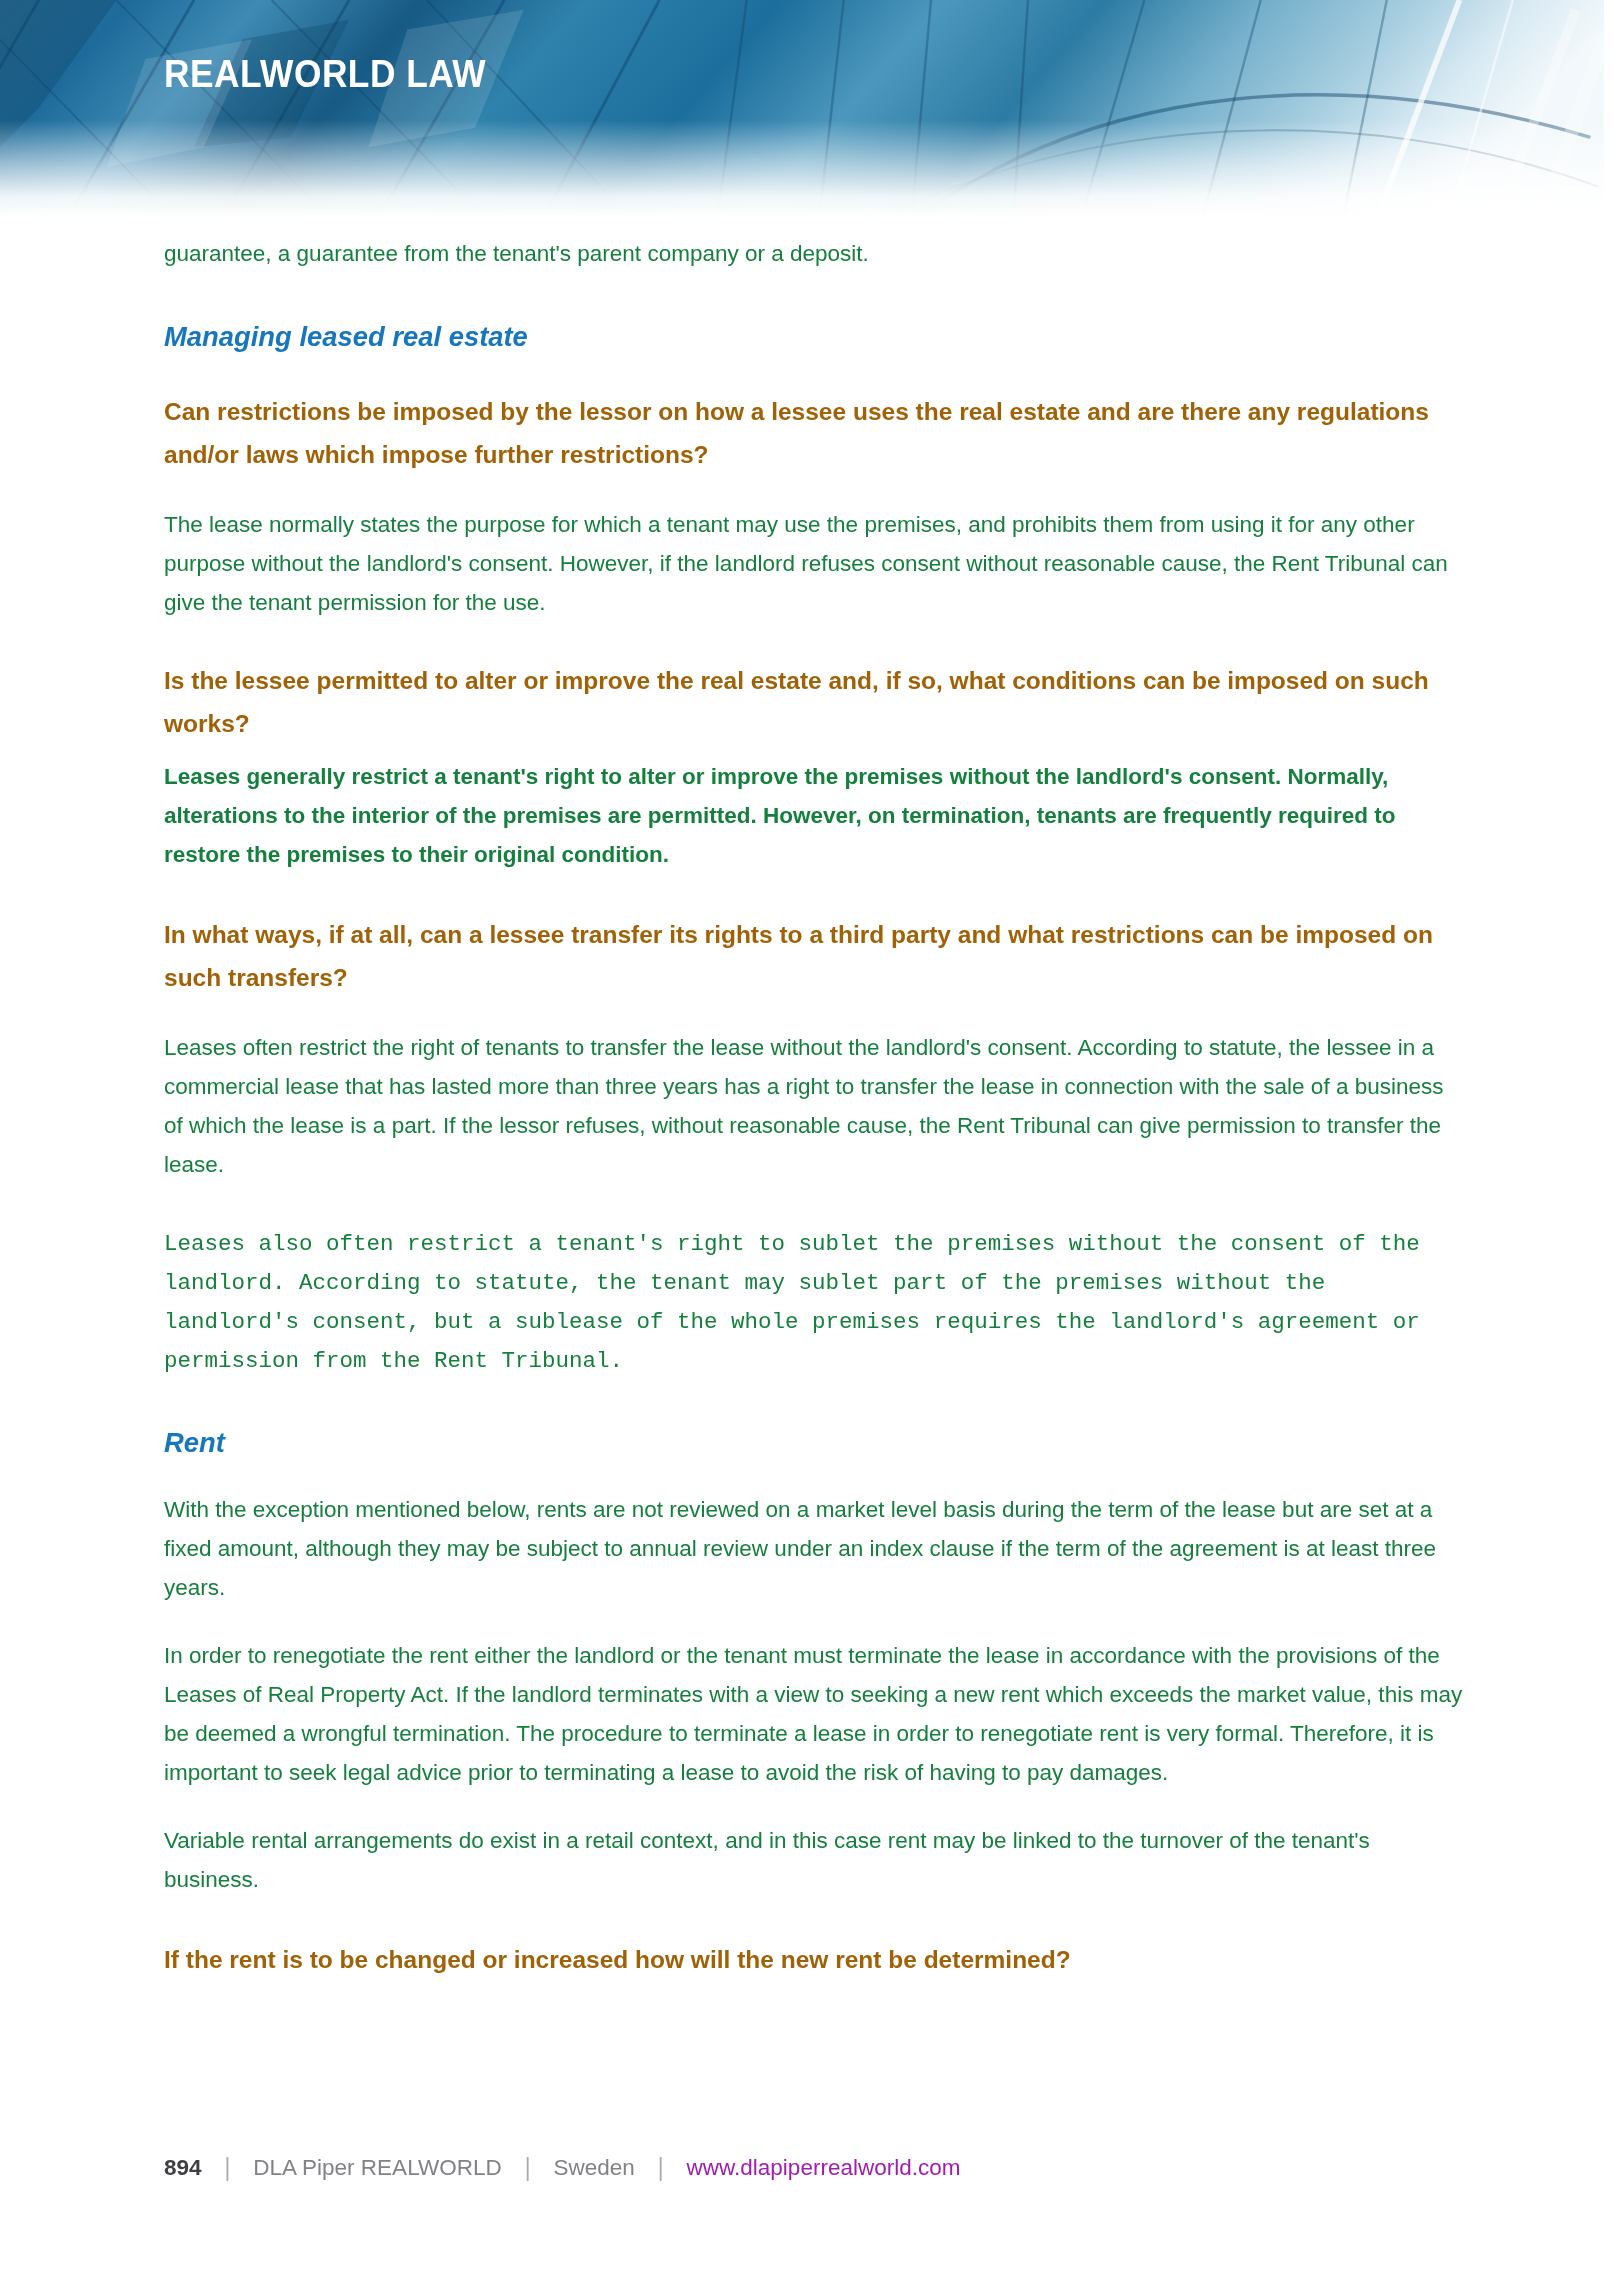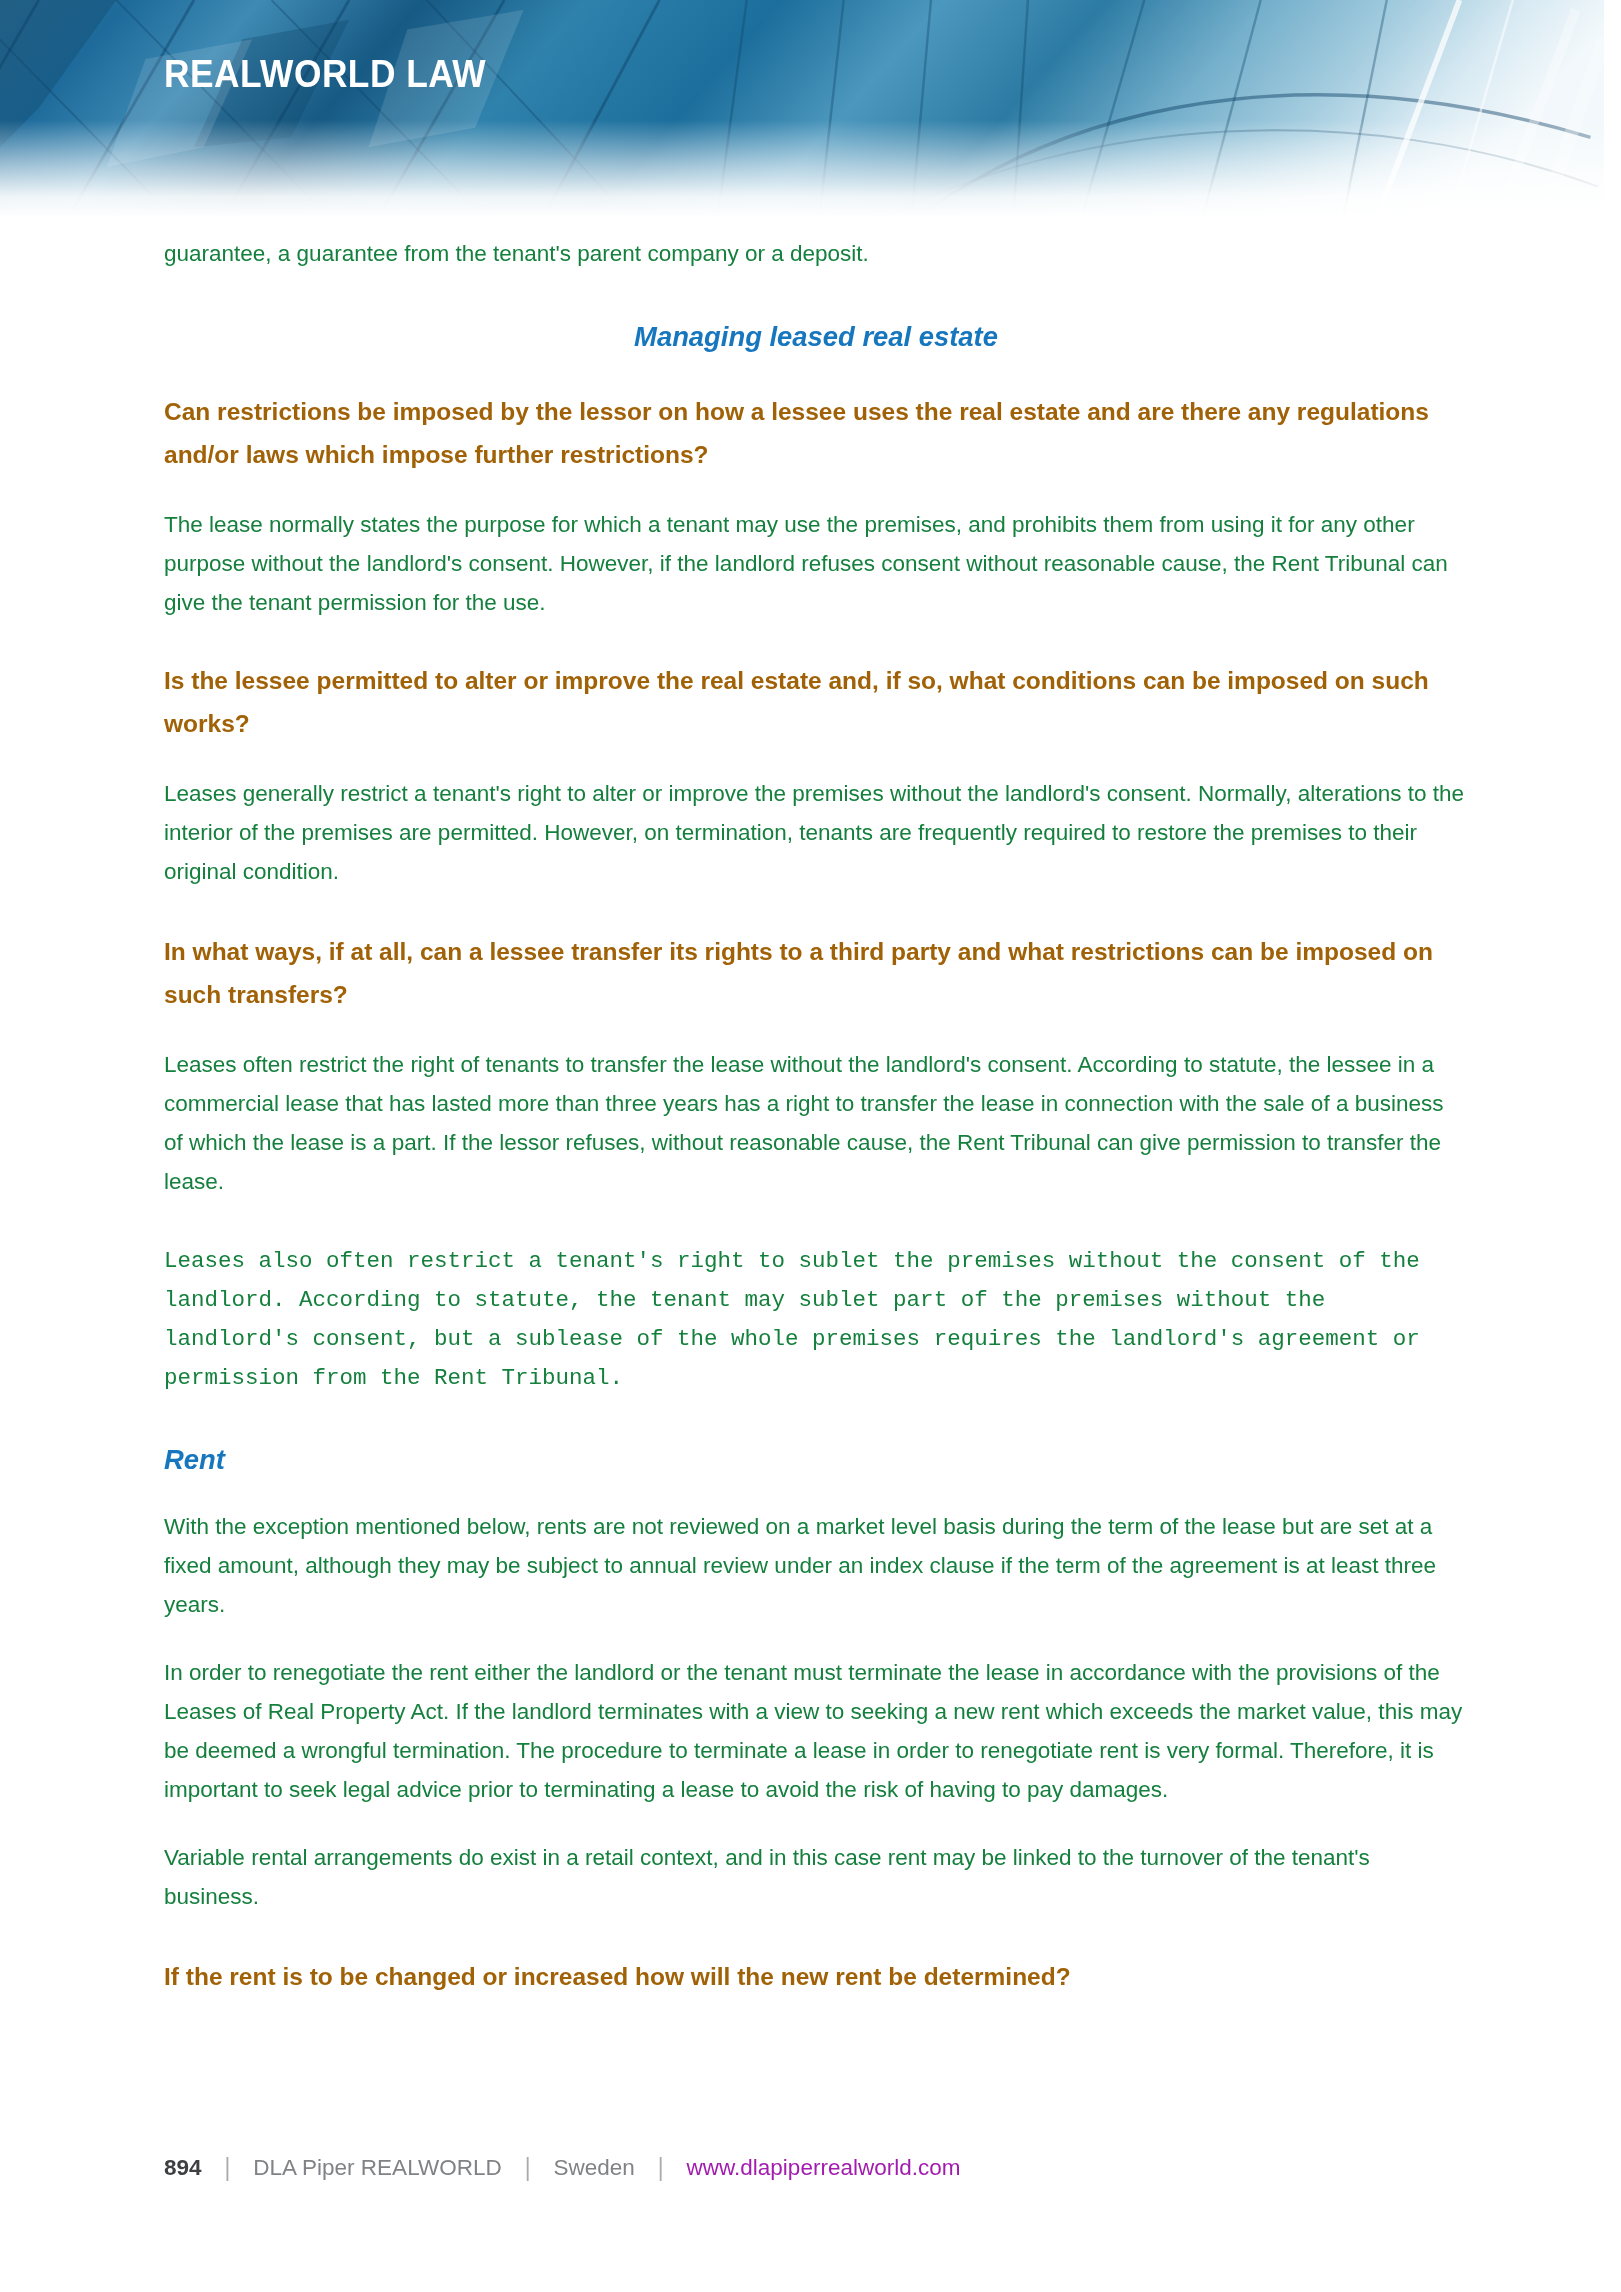--- a/index.html
+++ b/index.html
@@ -79,26 +79,26 @@
   .question {
     margin: 0;
     font-size: 24.5px;
     line-height: 43px;
     font-weight: bold;
     color: #a16207;
   }
   .mt20 { margin-top: 19.6px; }
   .mt26 { margin-top: 41px; font-family: Liberation Mono, monospace; }
   .mt28 { margin-top: 29px; }
-  .mt30 { margin-top: 29px; }
+  .mt30 { margin-top: 12px; font-weight: bold; }
   .mt36 { margin-top: 35px; }
   .mt38 { margin-top: 37px; }
   .mt40 { margin-top: 39px; }
   .mt44 { margin-top: 43px; }
-  .mt46 { margin-top: 45px; text-align: center; }
+  .mt46 { margin-top: 45px; }
 
   
   .footer {
     position: absolute;
     top: 2155px;
     left: 164px;
     font-size: 22.5px;
     color: #808285;
     white-space: nowrap;
   }

